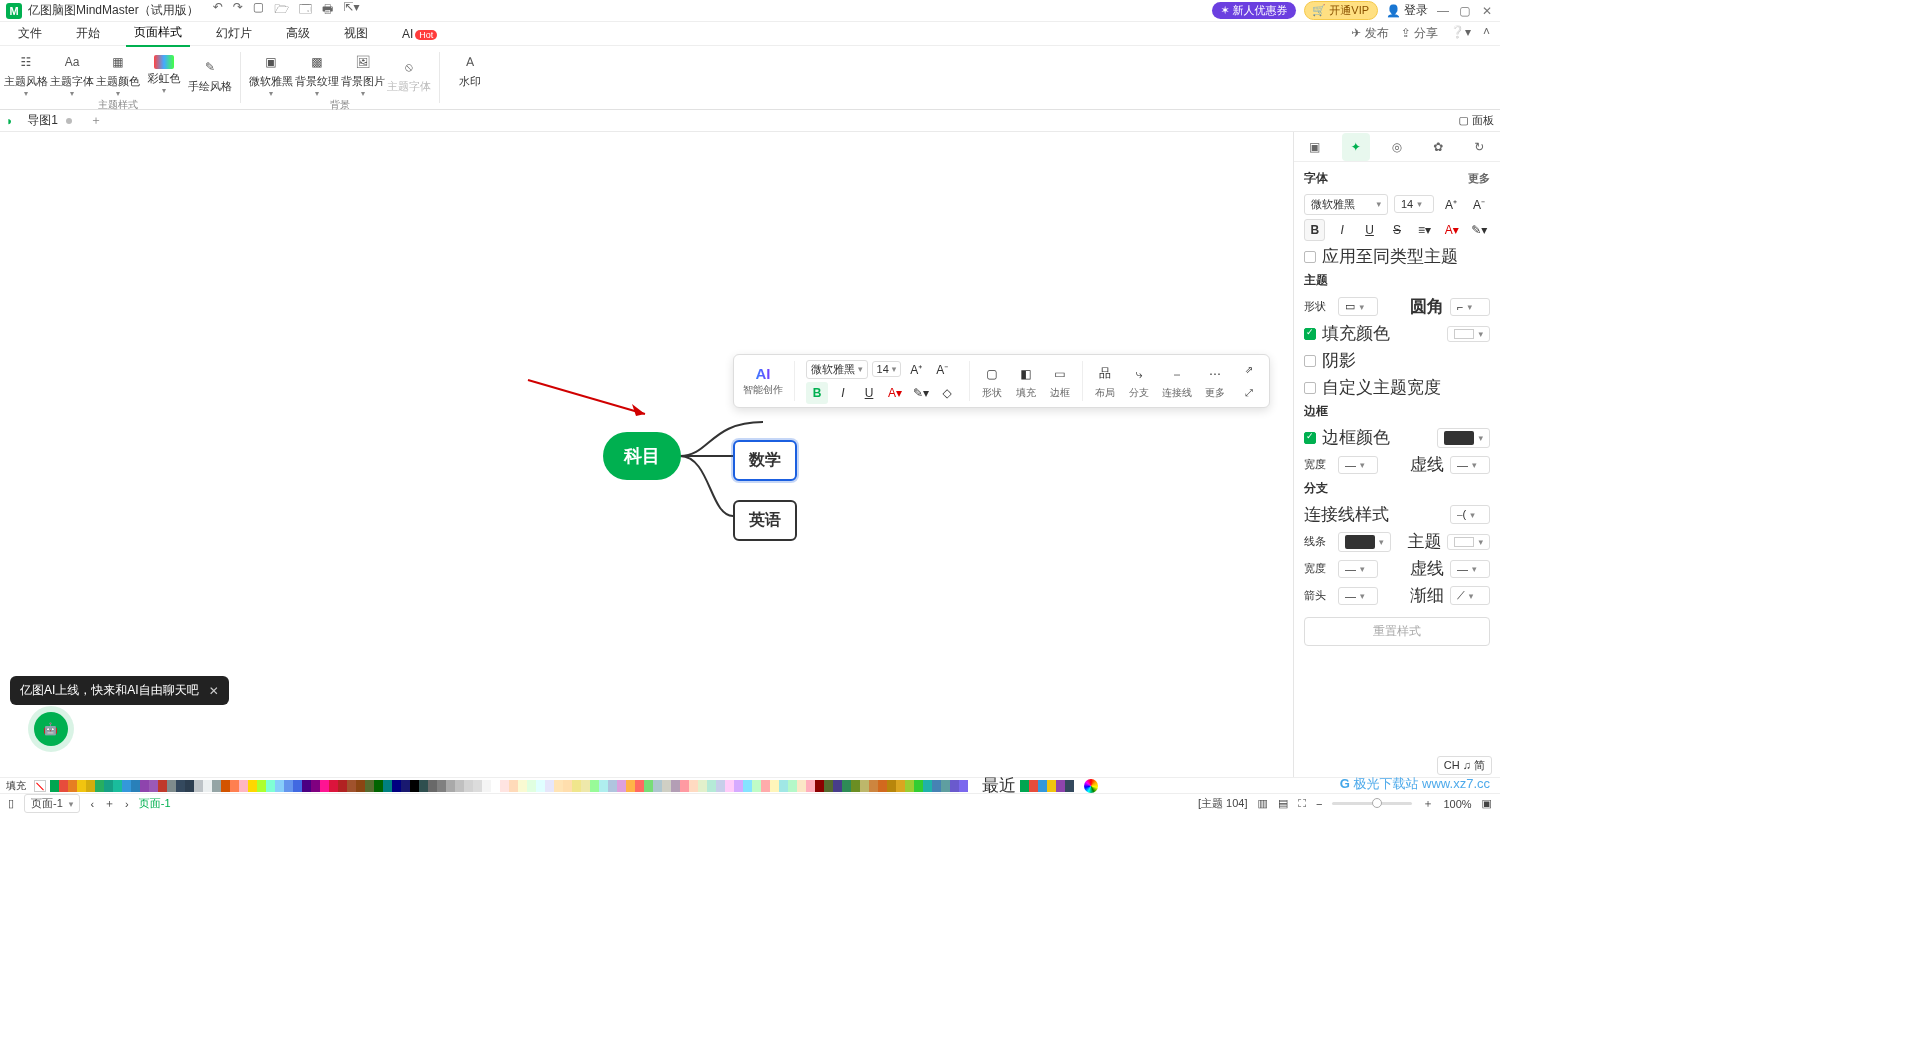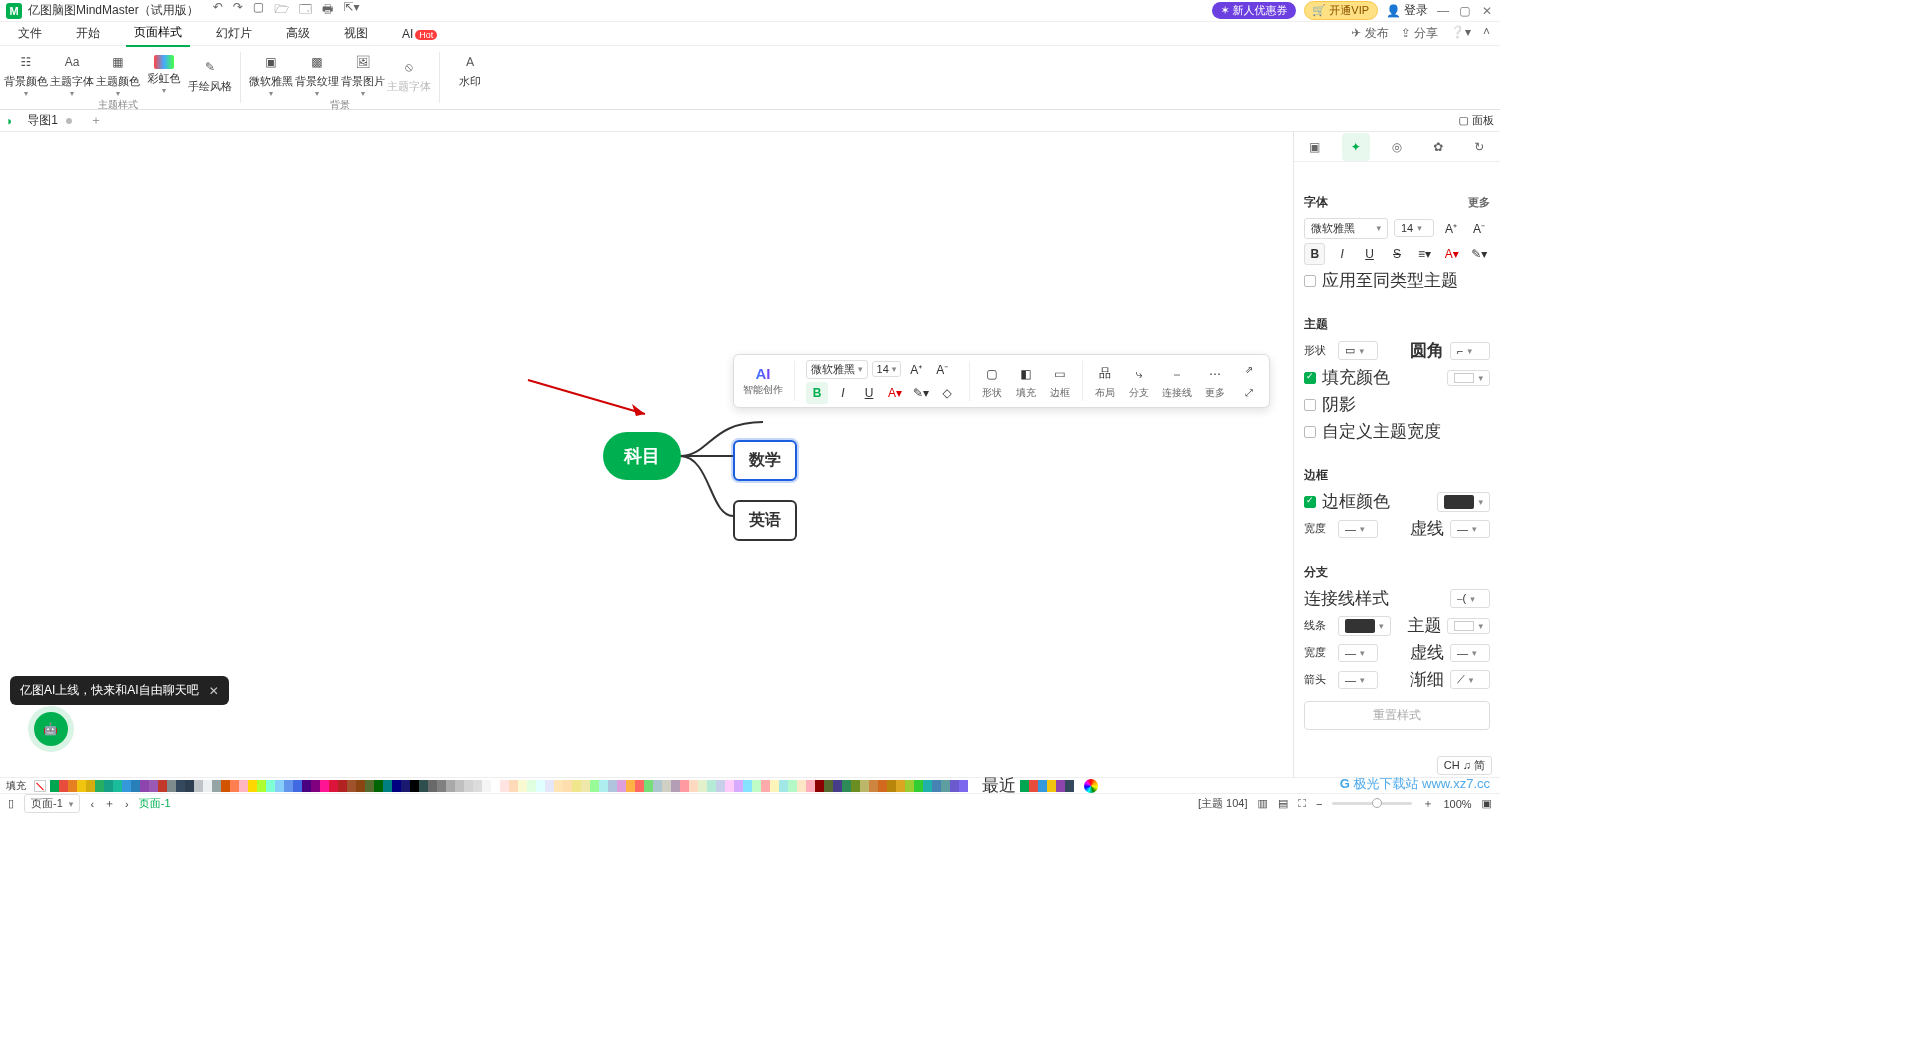--- a/index.html
+++ b/index.html
@@ -65,21 +65,21 @@
 .fb-font { display: flex; gap: 4px; align-items: center; }
 .fb-select { border: 1px solid #ddd; border-radius: 3px; padding: 1px 4px; font-size: 11px; display: flex; align-items: center; gap: 3px; }
 .fb-row2 { display: flex; gap: 4px; margin-top: 2px; }
 .bold-green { color: #00b050; font-weight: bold; background: #e9f8ef; }
 
 
 .rtabs { display: flex; height: 30px; border-bottom: 1px solid #eee; align-items: center; justify-content: space-around; }
 .rtabs .rt { width: 28px; height: 28px; display: flex; align-items: center; justify-content: center; cursor: pointer; color: #666; border-radius: 4px; }
 .rtabs .rt.active { color: #00b050; background: #e8f8ee; }
 .rpanel-content { padding: 8px 10px; font-size: 12px; overflow: auto; }
-.rsec { margin-top: 24px; }
+.rsec { margin-top: 0; }
 .rsec .head { display: flex; justify-content: space-between; align-items: center; font-weight: 600; margin-bottom: 6px; font-size: 12px; }
 .rsec .more { font-size: 11px; color: #666; cursor: pointer; }
 .row { display: flex; align-items: center; gap: 6px; margin: 4px 0; }
 .selbox { border: 1px solid #ddd; border-radius: 3px; padding: 2px 6px; min-width: 40px; font-size: 11px; display: flex; align-items: center; gap: 4px; background: #fff; }
 .selbox.wide { flex: 1; }
 .fmtbtn { width: 22px; height: 22px; border: 1px solid transparent; display: flex; align-items: center; justify-content: center; cursor: pointer; border-radius: 3px; }
 .fmtbtn.bold-sel { border: 1px solid #ddd; background: #f7f7f7; font-weight: bold; }
 .chk { width: 12px; height: 12px; border: 1px solid #bbb; border-radius: 2px; display: inline-block; }
 .chk.checked { background: #00b050; border-color: #00b050; position: relative; }
 .chk.checked::after { content: "✓"; color: #fff; font-size: 9px; position: absolute; left: 1px; top: -2px; }
@@ -152,21 +152,21 @@
     <span>❔▾</span>
     <span>˄</span>
   </div>
 </div>
 
 <div class="ribbon">
   <div class="group">
     <div class="items">
       <div class="item">
           <div class="ic">☷</div>
-          <div class="lbl">背景颜色</div>
+          <div class="lbl">主题风格</div>
           <div class="dd">▾</div>
         </div>
       <div class="item">
           <div class="ic" style="font-weight:normal;">Aa</div>
           <div class="lbl">主题字体</div>
           <div class="dd">▾</div>
         </div>
       <div class="item">
           <div class="ic">▦</div>
           <div class="lbl">主题颜色</div>

